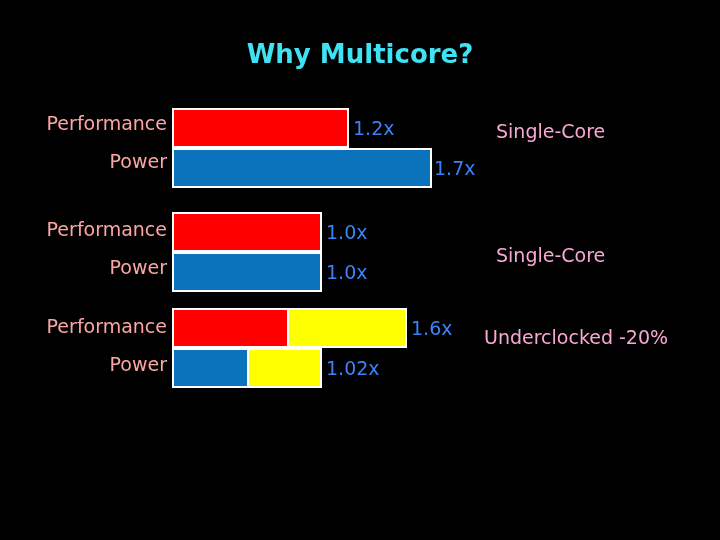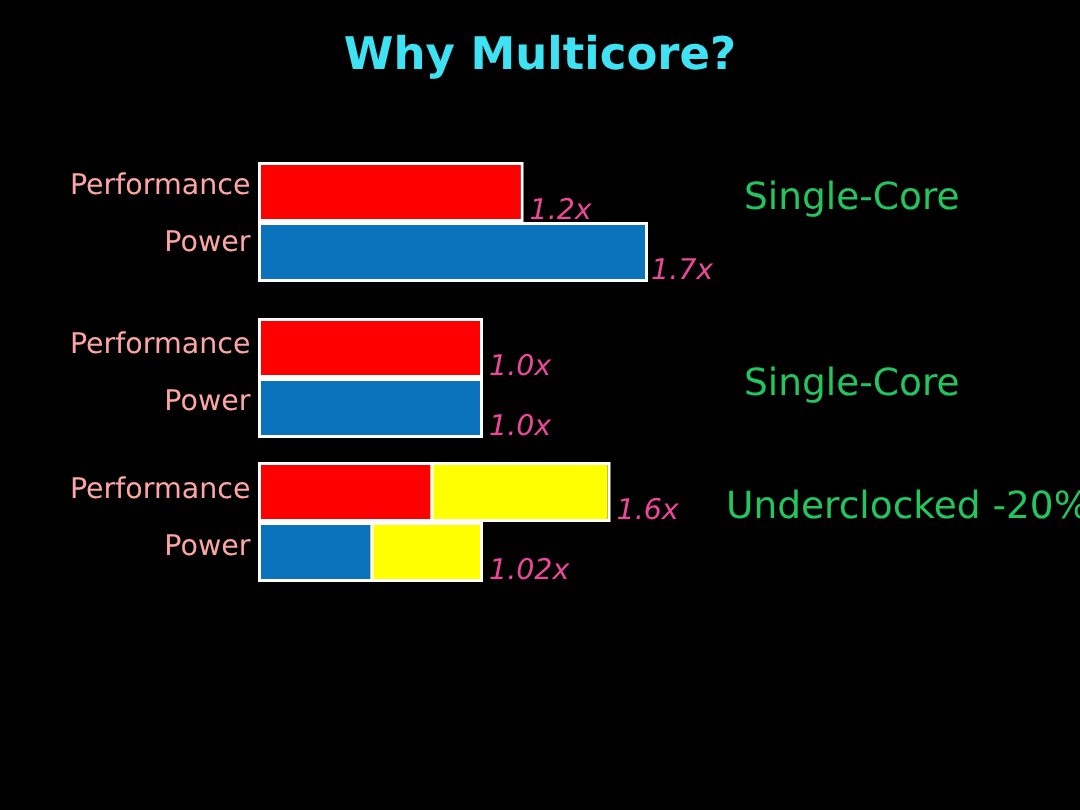--- a/index.html
+++ b/index.html
@@ -20,25 +20,25 @@
     left: 0; top: 0;
     width: 720px;
     height: 540px;
     background: #000000;
   }
 
   
   #title {
     position: absolute;
     left: 0;
-    top: 19px;
+    top: 36px;
     width: 720px;
     text-align: center;
     color: #3FE2F2;
-    font-size: 30px;
+    font-size: 26px;
     font-weight: bold;
     letter-spacing: 0px;
     line-height: 36px;
     white-space: nowrap;
   }
 
   
   .group {
     position: absolute;
     left: 0;
@@ -90,44 +90,43 @@
     height: 100%;
     box-sizing: border-box;
   }
   .seg.red    { background: #FF0000; }
   .seg.blue   { background: #0B72BC; }
   .seg.yellow { background: #FFFF00; }
   .seg + .seg { border-left: 2px solid #FFFFFF; }
 
   .val-label {
     position: absolute;
-    top: 12px;
+    top: 0;
     height: 40px;
     line-height: 40px;
-    color: #ec4899;
+    color: #3b82f6;
     font-size: 19px;
     white-space: nowrap;
-    font-style: italic;
   }
 
   
   #g0r0 { top: 4px; }
   #g0r1 { top: 44px; }
   
   #g1r0 { top: 4px; }
   #g1r1 { top: 44px; }
   
   #g2r0 { top: 4px; }
   #g2r1 { top: 44px; }
 
   
   .desc {
     position: absolute;
-    color: #22c55e;
-    font-size: 25px;
+    color: #f9a8d4;
+    font-size: 19px;
     line-height: 26px;
     white-space: nowrap;
   }
   #desc-0 { left: 496px; top: 118px; }
   #desc-1 { left: 496px; top: 242px; }
   #desc-2 { left: 484px; top: 324px; }
   .desc-line { display: block; }
 </style>
 </head>
 <body>

